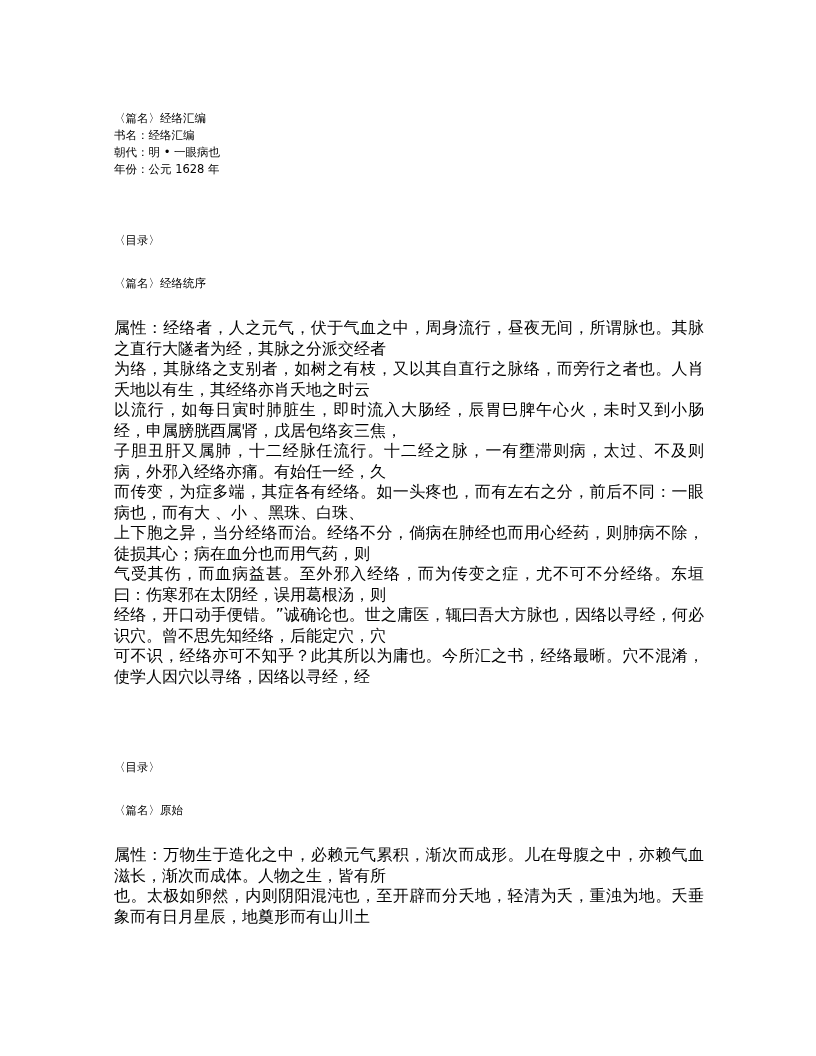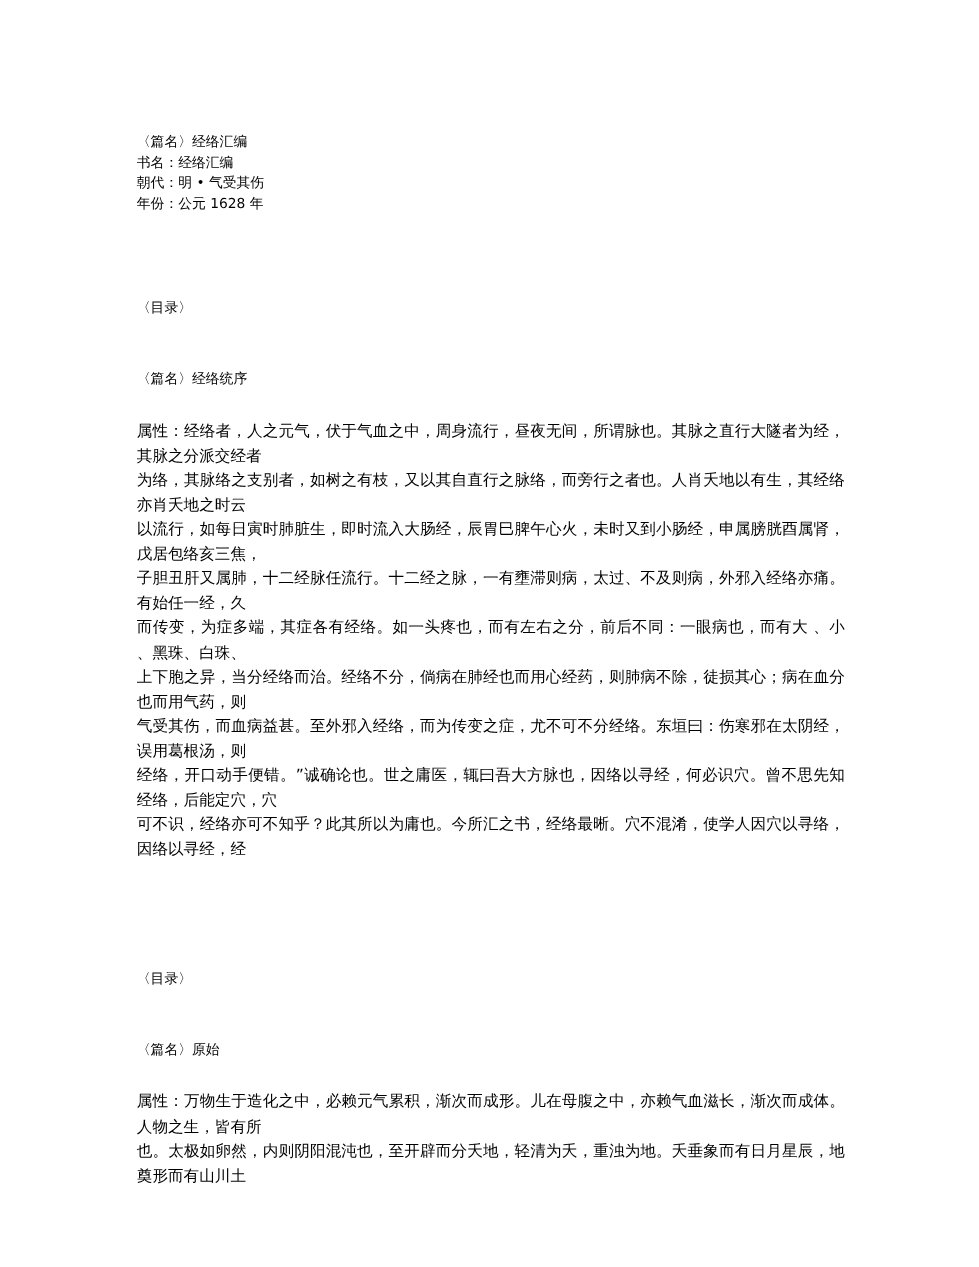--- a/index.html
+++ b/index.html
@@ -30,42 +30,41 @@
   .meta-line {
     white-space: pre;
   }
   .spacer-lg { height: 54px; }
   .spacer-md { height: 26px; }
   .spacer-xl { height: 72px; }
   .heading {
     font-size: 11.5px;
     line-height: 17px;
     white-space: pre;
-    margin-top: 16px;
   }
   .body-text {
-    font-size: 13px;
+    font-size: 16px;
     line-height: 20.5px;
     text-align: justify;
     text-justify: inter-ideograph;
   }
   .body-text .ln {
     display: block;
   }
 </style>
 </head>
 <body>
 
 <div class="page">
   <div class="content">
 
     <div class="meta-block">
       <div class="meta-line">〈篇名〉经络汇编</div>
       <div class="meta-line">书名：经络汇编</div>
-      <div class="meta-line">朝代：明 • 气受其伤</div>
+      <div class="meta-line">朝代：明 • 一眼病也</div>
       <div class="meta-line">年份：公元 1628 年</div>
     </div>
 
     <div class="spacer-lg"></div>
 
     <div class="heading">〈目录〉</div>
     <div class="spacer-md"></div>
     <div class="heading">〈篇名〉经络统序</div>
     <div class="spacer-md"></div>
 

